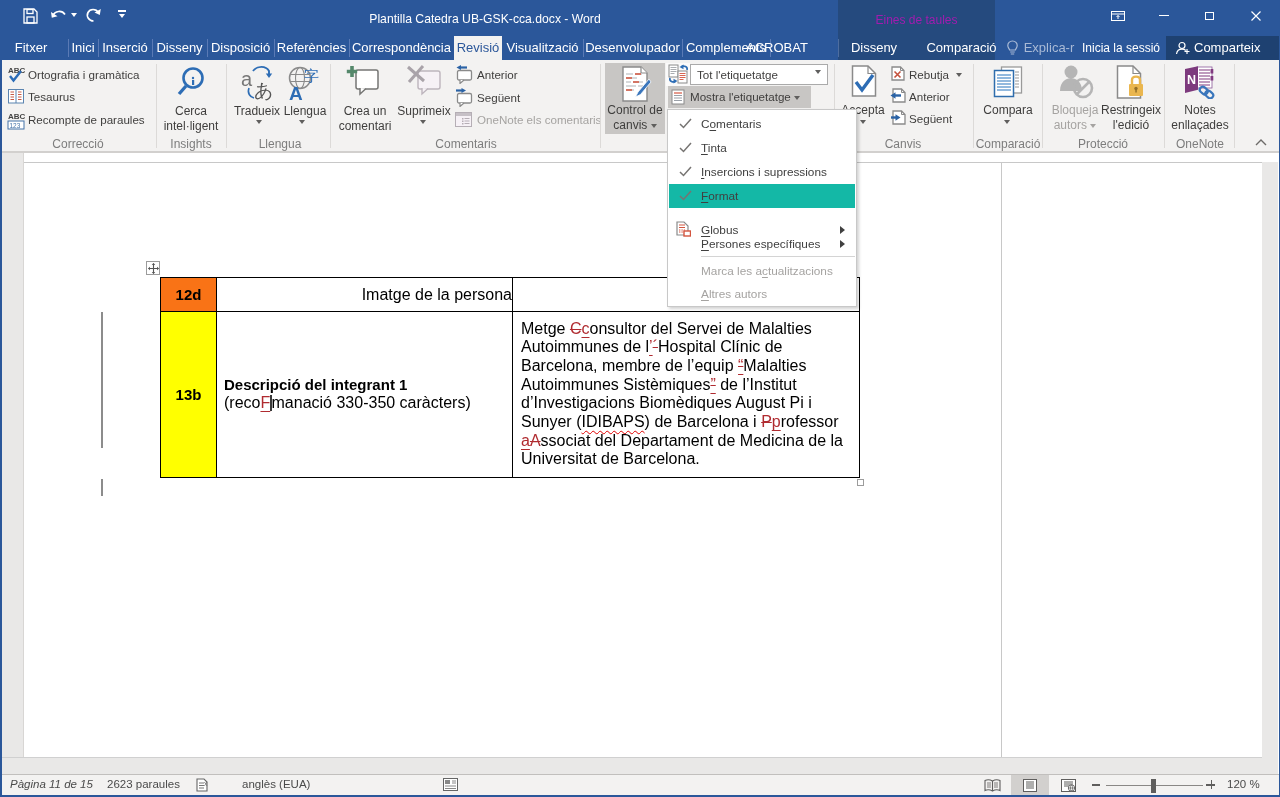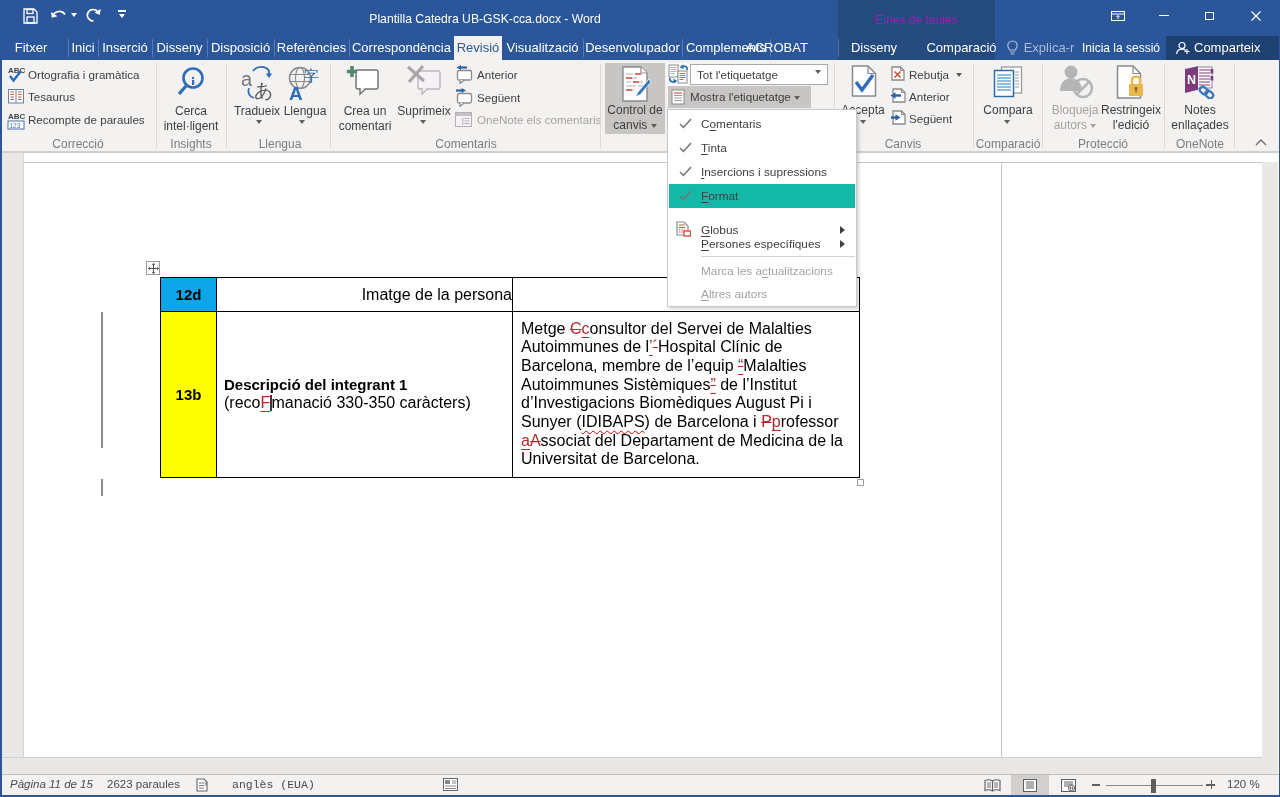--- a/index.html
+++ b/index.html
@@ -54,21 +54,21 @@
     <div class="abs" style="left:101px; top:327px; width:2px; height:17px; background:#8c8c8c;"></div>
 
     <div class="abs" style="left:146px; top:109px; width:14px; height:14px; border:1px solid #9c9c9c; background:#fff;"></div>
     <svg class="abs" style="left:148px; top:111px;" width="11" height="11" viewBox="0 0 11 11">
         <path d="M5.5 0.5 V10.5 M0.5 5.5 H10.5" stroke="#555" stroke-width="1.1"></path>
         <path d="M5.5 0 L3.8 2 H7.2 Z M5.5 11 L3.8 9 H7.2 Z M0 5.5 L2 3.8 V7.2 Z M11 5.5 L9 3.8 V7.2 Z" fill="#555"></path>
       </svg>
 
     <div class="abs" style="left:160px; top:125px; width:700px; height:201px;">
 
-      <div class="abs" style="left:0; top:0; width:57px; height:34.5px; background:#0ea5e9; border:1.4px solid #000; font-weight:bold; font-size:15px; text-align:center; line-height:34px;">12d</div>
+      <div class="abs" style="left:0; top:0; width:57px; height:34.5px; background:#f97316; border:1.4px solid #000; font-weight:bold; font-size:15px; text-align:center; line-height:34px;">12d</div>
       <div class="abs" style="left:57px; top:0; width:296px; height:34.5px; border:1.4px solid #000; border-left:none; font-size:16px; line-height:33px; padding-left:7px;text-align:right;">Imatge de la persona</div>
       <div class="abs" style="left:353px; top:0; width:347px; height:34.5px; border:1.4px solid #000; border-left:none;"></div>
 
       <div class="abs" style="left:0; top:34.5px; width:57px; height:166.5px; background:#ffff00; border:1.4px solid #000; border-top:none; font-weight:bold; font-size:15px; text-align:center; line-height:165px;">13b</div>
       <div class="abs" style="left:57px; top:34.5px; width:296px; height:166.5px; border:1.4px solid #000; border-top:none; border-left:none; font-size:16px; line-height:18.5px; padding:64px 0 0 7px;">
         <div style="font-weight:bold; font-size:15px;">Descripció del integrant 1</div>
         <div>(reco<span class="ru">F</span><span style="display:inline-block; width:1.3px; height:16px; background:#3a3a3a; vertical-align:-3px;"></span>manació 330-350 caràcters)</div>
       </div>
       <div class="abs" style="left:353px; top:34.5px; width:347px; height:166.5px; border:1.4px solid #000; border-top:none; border-left:none; font-size:16px; line-height:18.7px; padding:8px 0 0 8px;">
         Metge <span class="rs">C</span><span class="ru">c</span>onsultor del Servei de Malalties<br>
@@ -371,21 +371,21 @@
   <div class="abs" style="left:0; top:151px; width:1280px; height:1.5px; background:#d2d0ce;"></div>
 
   <div class="abs" id="statusbar">
     <div class="abs" style="left:10px; top:3px;font-style:italic;">Pàgina 11 de 15</div>
     <div class="abs" style="left:107px; top:3px;">2623 paraules</div>
     <svg class="abs" style="left:196px; top:3px;" width="15" height="14" viewBox="0 0 15 14">
         <path d="M1 1 H8 L11 4 V13 H1 Z" fill="#fff" stroke="#666" stroke-width="1.1"></path>
         <path d="M3 5 H8 M3 7.5 H8 M3 10 H8" stroke="#666" stroke-width="0.9"></path>
         <text x="8" y="8" font-size="7" fill="#666" font-family="Liberation Sans">x</text>
       </svg>
-    <div class="abs" style="left:232px; top:3px;font-family:Liberation Mono, monospace;">anglès (EUA)</div>
+    <div class="abs" style="left:242px; top:3px;">anglès (EUA)</div>
     <svg class="abs" style="left:443px; top:3px;" width="15" height="13" viewBox="0 0 15 13">
         <rect x="0.5" y="0.5" width="14" height="12" fill="#fff" stroke="#666"></rect>
         <rect x="2" y="2" width="5" height="4" fill="#888"></rect>
         <path d="M9 3 H13 M9 5 H13 M2 8 H13 M2 10.5 H13" stroke="#888" stroke-width="1"></path>
       </svg>
     <svg class="abs" style="left:984px; top:4px;" width="17" height="13" viewBox="0 0 17 13">
         <path d="M8.5 2 C6 0.5 3 0.5 1 1.5 V11.5 C3 10.5 6 10.5 8.5 12 C11 10.5 14 10.5 16 11.5 V1.5 C14 0.5 11 0.5 8.5 2 Z" fill="none" stroke="#5f5e5d" stroke-width="1.1"></path>
         <path d="M8.5 2 V12" stroke="#5f5e5d" stroke-width="1.1"></path>
         <path d="M3 4 H7 M3 6 H7 M3 8 H7 M10 4 H14 M10 6 H14 M10 8 H14" stroke="#5f5e5d" stroke-width="0.8"></path>
       </svg>

